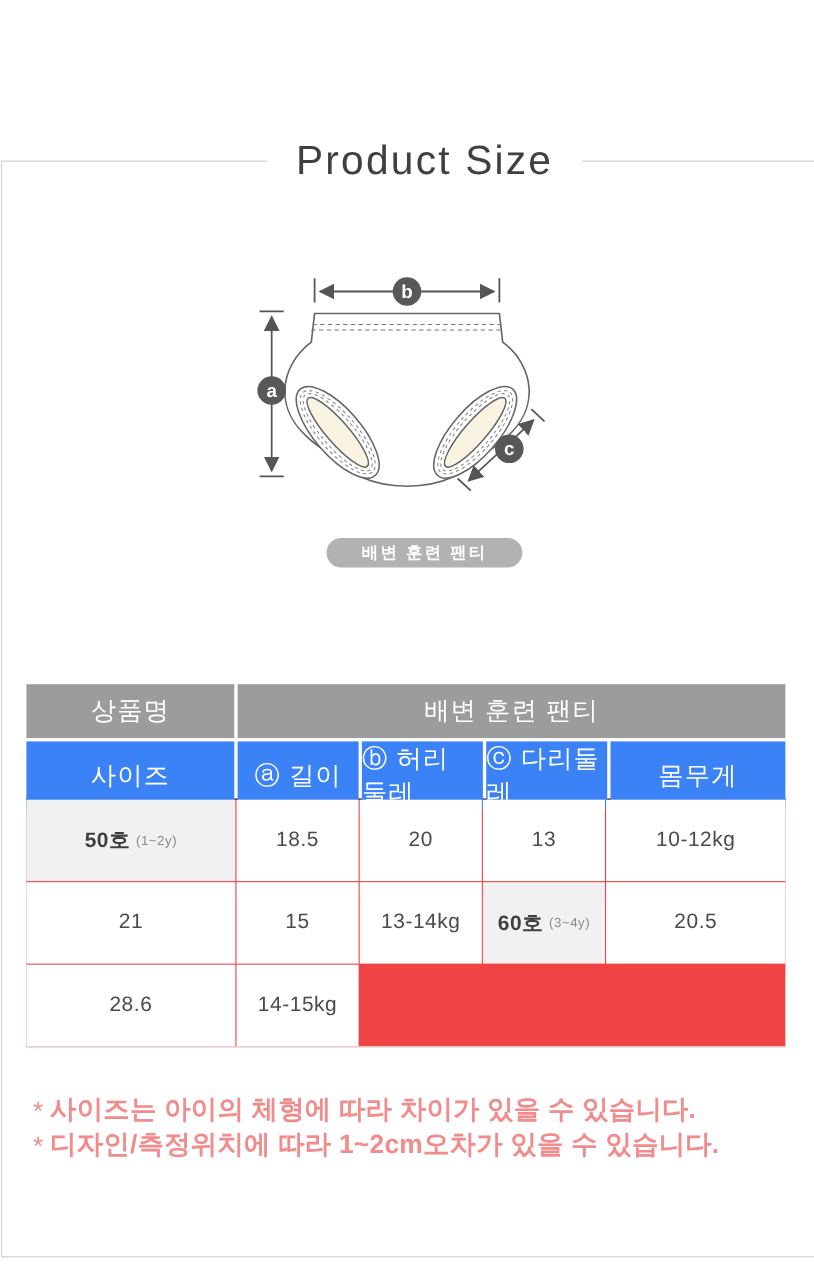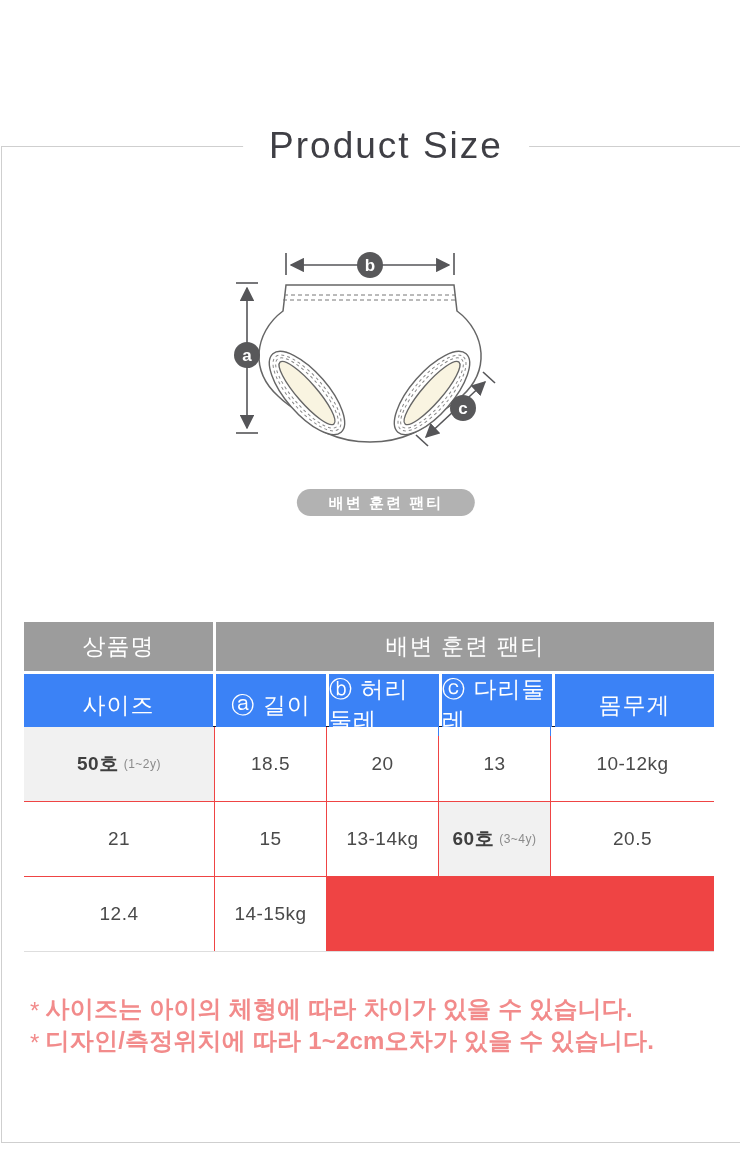--- a/index.html
+++ b/index.html
@@ -161,21 +161,21 @@
 
       <div class="dcell">21</div>
       <div class="dcell">15</div>
       <div class="dcell">13-14kg</div>
 
       <div class="dcell szc">
         <span class="sz-main">60호</span>
         <span class="sz-age">(3~4y)</span>
       </div>
       <div class="dcell">20.5</div>
-      <div class="dcell">12.4</div>
+      <div class="dcell">28.6</div>
       <div class="dcell">14-15kg</div>
     </div>
   </div>
 
   <div class="notes">
     <div class="note">
       <span class="star">*</span><span>사이즈는 아이의 체형에 따라 차이가 있을 수 있습니다.</span>
     </div>
     <div class="note">
       <span class="star">*</span><span>디자인/측정위치에 따라 1~2cm오차가 있을 수 있습니다.</span>

